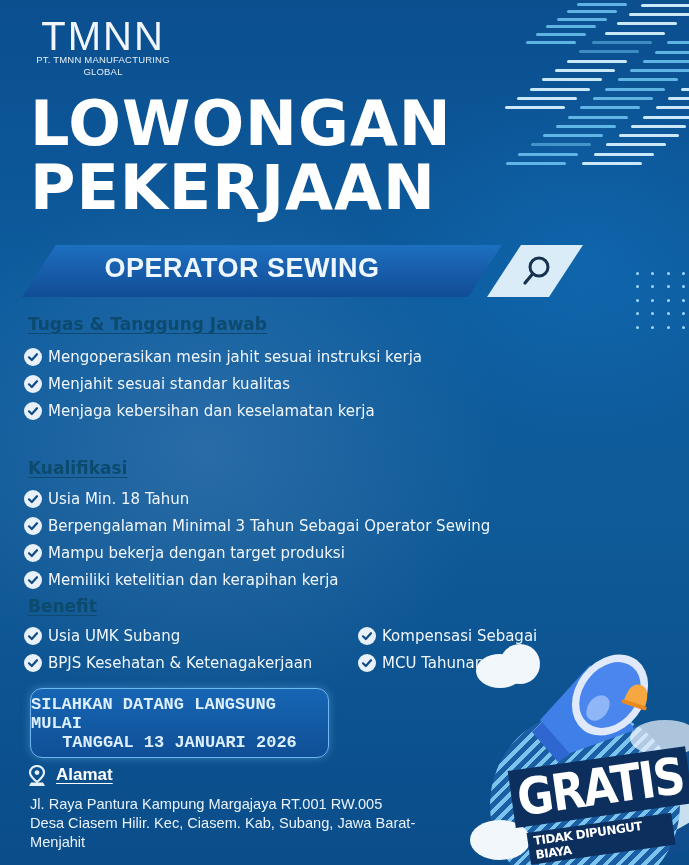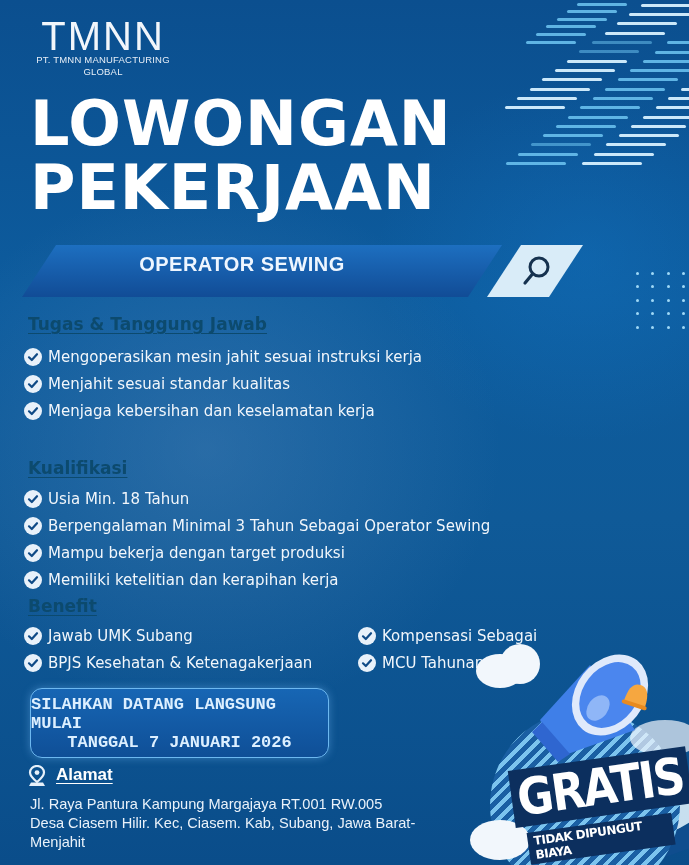--- a/index.html
+++ b/index.html
@@ -28,21 +28,21 @@
   
   .title { left: 30px; top: 92px; font-family: "DejaVu Sans", sans-serif; font-weight: 700; font-size: 62px; line-height: 64px; letter-spacing: 1px; color: #ffffff; }
 
   
   .pos-bar { left: 22px; top: 245px; width: 480px; height: 52px; }
   .pos-bar .shape {
     position: absolute; inset: 0;
     background: linear-gradient(180deg, #1d6fc0 0%, #114c96 100%);
     clip-path: polygon(34px 0, 100% 0, calc(100% - 34px) 100%, 0 100%);
   }
-  .pos-bar .label { position: absolute; left: 0; right: 40px; top: 8px; text-align: center; font-family: "Liberation Sans", sans-serif; font-weight: 700; font-size: 20px; letter-spacing: 0.5px; color: #eef6ff; }
+  .pos-bar .label { position: absolute; left: 0; right: 40px; top: 8px; text-align: center; font-family: "Liberation Sans", sans-serif; font-weight: 700; font-size: 27px; letter-spacing: 0.5px; color: #eef6ff; }
   .search-tab { left: 487px; top: 245px; width: 96px; height: 52px; background: #d9ecf8; clip-path: polygon(34px 0, 100% 0, calc(100% - 34px) 100%, 0 100%); }
   .search-icon { left: 520px; top: 253px; width: 34px; height: 36px; }
 
   
   .dots { left: 636px; top: 272px; width: 60px; height: 60px; }
   .dot { position: absolute; width: 3px; height: 3px; border-radius: 50%; background: #9fd8f6; }
 
   
   .section-title { font-family: "DejaVu Sans", sans-serif; font-weight: 700; font-size: 17px; text-decoration: underline; text-underline-offset: 3px; color: #0c4a6e; }
   .list { list-style: none; }
@@ -236,21 +236,21 @@
 </ul>
 
 <div class="abs section-title sec3-title">Benefit</div>
 <ul class="abs list sec3-list-a">
   <li class="item">
     <span class="check">
         <svg width="12" height="12" viewBox="0 0 12 12">
           <path d="M2 6.3 L4.8 9 L10 3.2" fill="none" stroke="#0f4a86" stroke-width="2.2" stroke-linecap="round" stroke-linejoin="round"></path>
         </svg>
       </span>
-    <span>Jawab UMK Subang</span>
+    <span>Usia UMK Subang</span>
   </li>
   <li class="item">
     <span class="check">
         <svg width="12" height="12" viewBox="0 0 12 12">
           <path d="M2 6.3 L4.8 9 L10 3.2" fill="none" stroke="#0f4a86" stroke-width="2.2" stroke-linecap="round" stroke-linejoin="round"></path>
         </svg>
       </span>
     <span>BPJS Kesehatan &amp; Ketenagakerjaan</span>
   </li>
 </ul>
@@ -268,21 +268,21 @@
         <svg width="12" height="12" viewBox="0 0 12 12">
           <path d="M2 6.3 L4.8 9 L10 3.2" fill="none" stroke="#0f4a86" stroke-width="2.2" stroke-linecap="round" stroke-linejoin="round"></path>
         </svg>
       </span>
     <span>MCU Tahunan</span>
   </li>
 </ul>
 
 <div class="abs cta">
   <span>SILAHKAN DATANG LANGSUNG MULAI</span>
-  <span>TANGGAL 7 JANUARI 2026</span>
+  <span>TANGGAL 13 JANUARI 2026</span>
 </div>
 
 <div class="abs addr-head">
   <svg class="pin" viewBox="0 0 18 22">
     <path d="M9 1 C4.8 1 2 4 2 7.6 C2 11.5 9 17 9 17 C9 17 16 11.5 16 7.6 C16 4 13.2 1 9 1 Z" fill="none" stroke="#e6f0fa" stroke-width="2.2"></path>
     <circle cx="9" cy="7.6" r="2.4" fill="#e6f0fa"></circle>
     <path d="M3 17.5 L1 21 L17 21 L15 17.5" fill="#e6f0fa"></path>
   </svg>
   <span class="addr-title">Alamat</span>
 </div>

